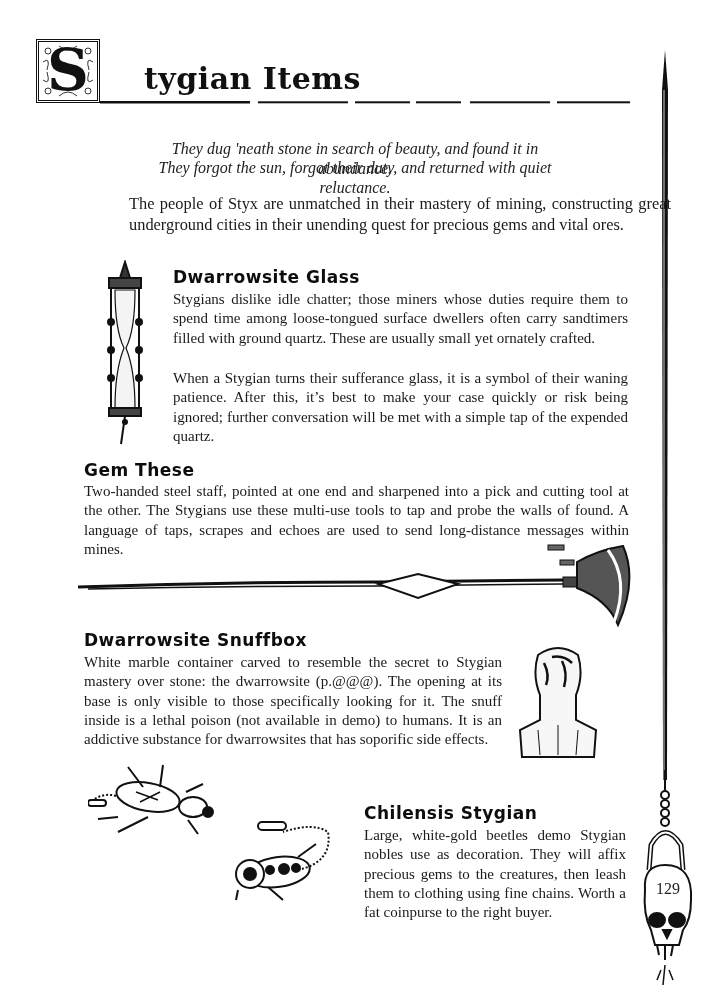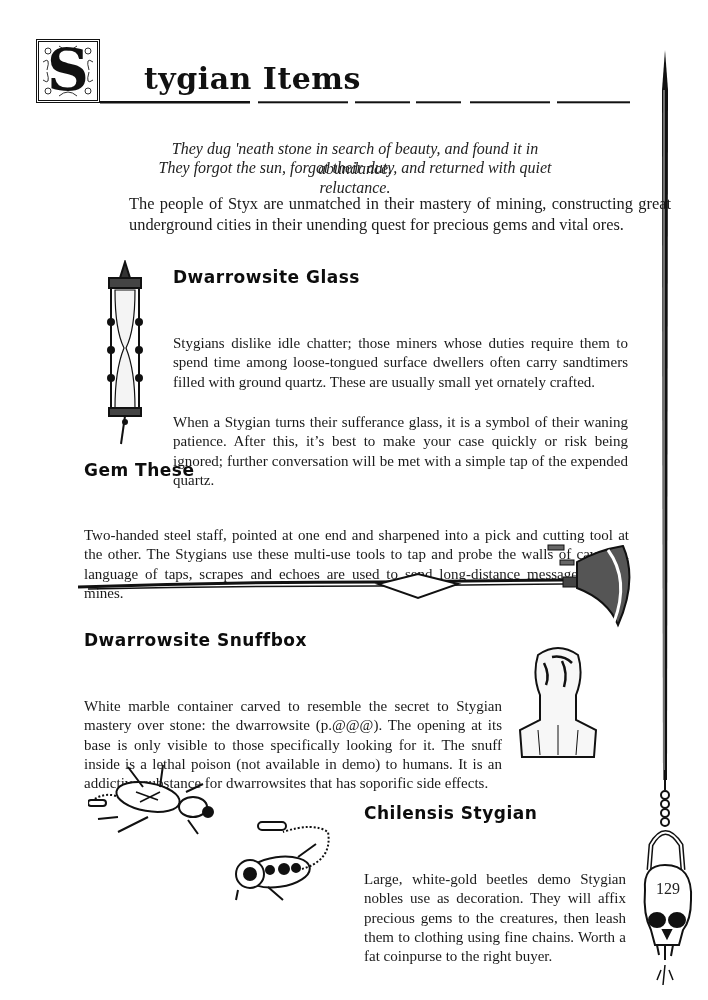--- a/index.html
+++ b/index.html
@@ -30,21 +30,21 @@
   }
   .intro {
     left:85px; top:193px; width:542px; font-size:16.4px; line-height:21px; text-align:justify;
     text-align-last:left;
     margin-left:44px;
   }
   .heading {
     font-family:"DejaVu Sans",sans-serif; font-weight:bold; font-size:17px; color:#0d0d0d;
     letter-spacing:0.5px; line-height:22px;
   }
-  .body-text { font-size:15px; line-height:19.3px; text-align:justify; color:#1a1a1a;margin-top:44px; }
+  .body-text { font-size:15px; line-height:19.3px; text-align:justify; color:#1a1a1a; }
 </style>
 </head>
 <body>
 
 <div class="abs dropcap">
   <svg width="58" height="58" viewBox="0 0 58 58">
     <g fill="none" stroke="#333" stroke-width="1">
       <circle cx="9" cy="9" r="3"></circle>
         <circle cx="49" cy="9" r="3"></circle>
       <circle cx="9" cy="49" r="3"></circle>
@@ -92,21 +92,21 @@
     <path d="M30 156 L28 170 L26 184" stroke-width="2"></path>
     <circle cx="30" cy="162" r="2" fill="#111"></circle>
   </g>
 </svg>
 
 <div class="abs heading" style="left:173px;top:266px">Dwarrowsite Glass</div>
 <div class="abs body-text" style="left:173px;top:290px;width:455px">Stygians dislike idle chatter; those miners whose duties require them to spend time among loose-tongued surface dwellers often carry sandtimers filled with ground quartz. These are usually small yet ornately crafted.</div>
 <div class="abs body-text" style="left:173px;top:369px;width:455px">When a Stygian turns their sufferance glass, it is a symbol of their waning patience. After this, it’s best to make your case quickly or risk being ignored; further conversation will be met with a simple tap of the expended quartz.</div>
 
 <div class="abs heading" style="left:84px;top:459px">Gem These</div>
-<div class="abs body-text" style="left:84px;top:482px;width:545px">Two-handed steel staff, pointed at one end and sharpened into a pick and cutting tool at the other. The Stygians use these multi-use tools to tap and probe the walls of caves. A language of taps, scrapes and echoes are used to send long-distance messages within mines.</div>
+<div class="abs body-text" style="left:84px;top:482px;width:545px">Two-handed steel staff, pointed at one end and sharpened into a pick and cutting tool at the other. The Stygians use these multi-use tools to tap and probe the walls of found. A language of taps, scrapes and echoes are used to send long-distance messages within mines.</div>
 
 <svg class="abs" style="left:78px;top:540px" width="560" height="90" viewBox="0 0 560 90">
   <g stroke="#111" fill="none">
     <path d="M0 47 Q150 42 300 42 Q420 41 485 40" stroke-width="3"></path>
     <path d="M10 49 Q150 46 300 46 Q420 45 485 44" stroke-width="1.5"></path>
     <polygon points="300,44 340,34 380,44 340,58" fill="#fff" stroke-width="2"></polygon>
     <rect x="485" y="37" width="14" height="10" fill="#444"></rect>
     <path d="M499 22 Q520 10 545 6 Q560 40 540 85 Q530 60 499 48 Z" fill="#555" stroke-width="2"></path>
     <path d="M530 10 Q552 40 536 82" stroke="#fff" stroke-width="3"></path>
     <rect x="470" y="5" width="16" height="5" fill="#666"></rect>

